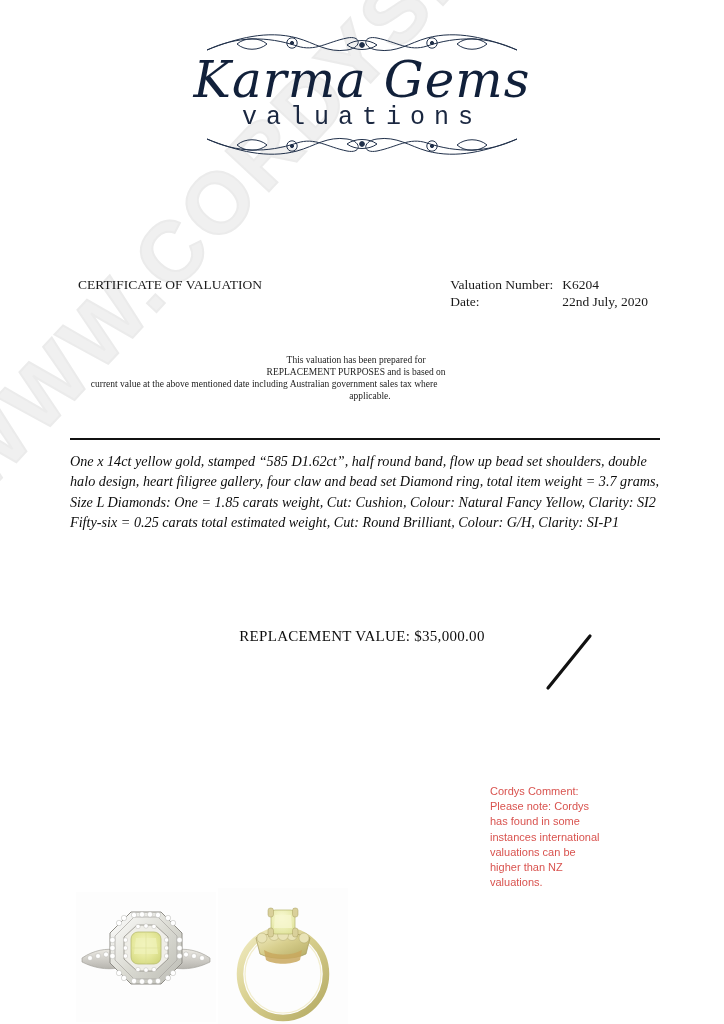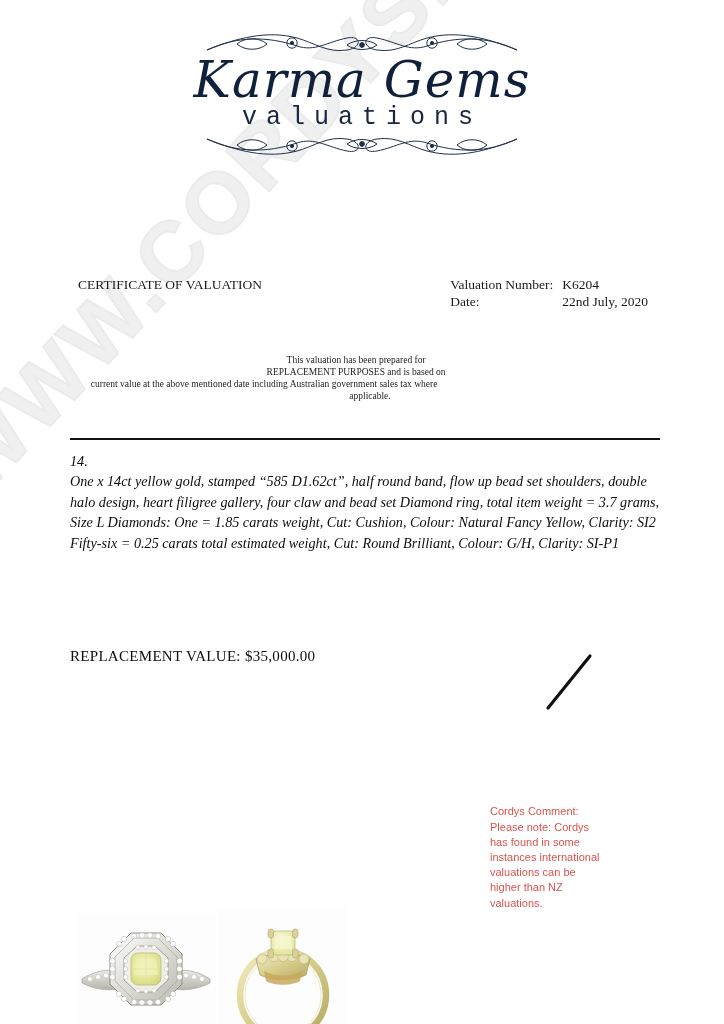--- a/index.html
+++ b/index.html
@@ -49,21 +49,21 @@
   }
   .rule-thick{position:absolute;left:70px;top:269px;width:590px;height:2.4px;background:#111;}
 
   
   .item{
     position:absolute;left:70px;top:280px;width:596px;
     font-size:14.2px;font-style:italic;line-height:20.5px;color:#0d0d0d;
   }
   .item .num{display:block;}
   .repl{
-    position:absolute;left:70px;top:375px;width:584px;text-align:left;
+    position:absolute;left:70px;top:375px;width:584px;text-align:center;
     font-size:15px;color:#0d0d0d;letter-spacing:.3px;
   }
   .pen-stroke{position:absolute;left:540px;top:362px;width:60px;height:60px;}
 
   
   .cordys{
     position:absolute;left:490px;top:450px;width:175px;
     font-family:"Liberation Sans",sans-serif;
     font-size:11px;line-height:15.2px;color:#d9534f;
   }
@@ -132,21 +132,20 @@
       </div>
     </div>
   </div>
 
   
   <div class="prepared">This valuation has been prepared for REPLACEMENT PURPOSES and is based on current value at the above mentioned date including Australian government sales tax where applicable.</div>
   <div class="rule-thick"></div>
 
   
   <div class="item">
-    <span class="num">14.</span>
     <span>One x 14ct yellow gold, stamped “585 D1.62ct”, half round band, flow up bead set shoulders, double halo</span>
     <span>design, heart filigree gallery, four claw and bead set Diamond ring, total item weight = 3.7 grams, Size L</span>
     <span>Diamonds: One = 1.85 carats weight, Cut: Cushion, Colour: Natural Fancy Yellow, Clarity: SI2</span>
     <span>Fifty-six = 0.25 carats total estimated weight, Cut: Round Brilliant, Colour: G/H, Clarity: SI-P1</span>
   </div>
   <div class="repl">REPLACEMENT VALUE: $35,000.00</div>
   <svg class="pen-stroke" viewBox="0 0 60 60">
     <path d="M8 56 L50 4" stroke="#111" stroke-width="3.2" fill="none" stroke-linecap="round"></path>
   </svg>
 

